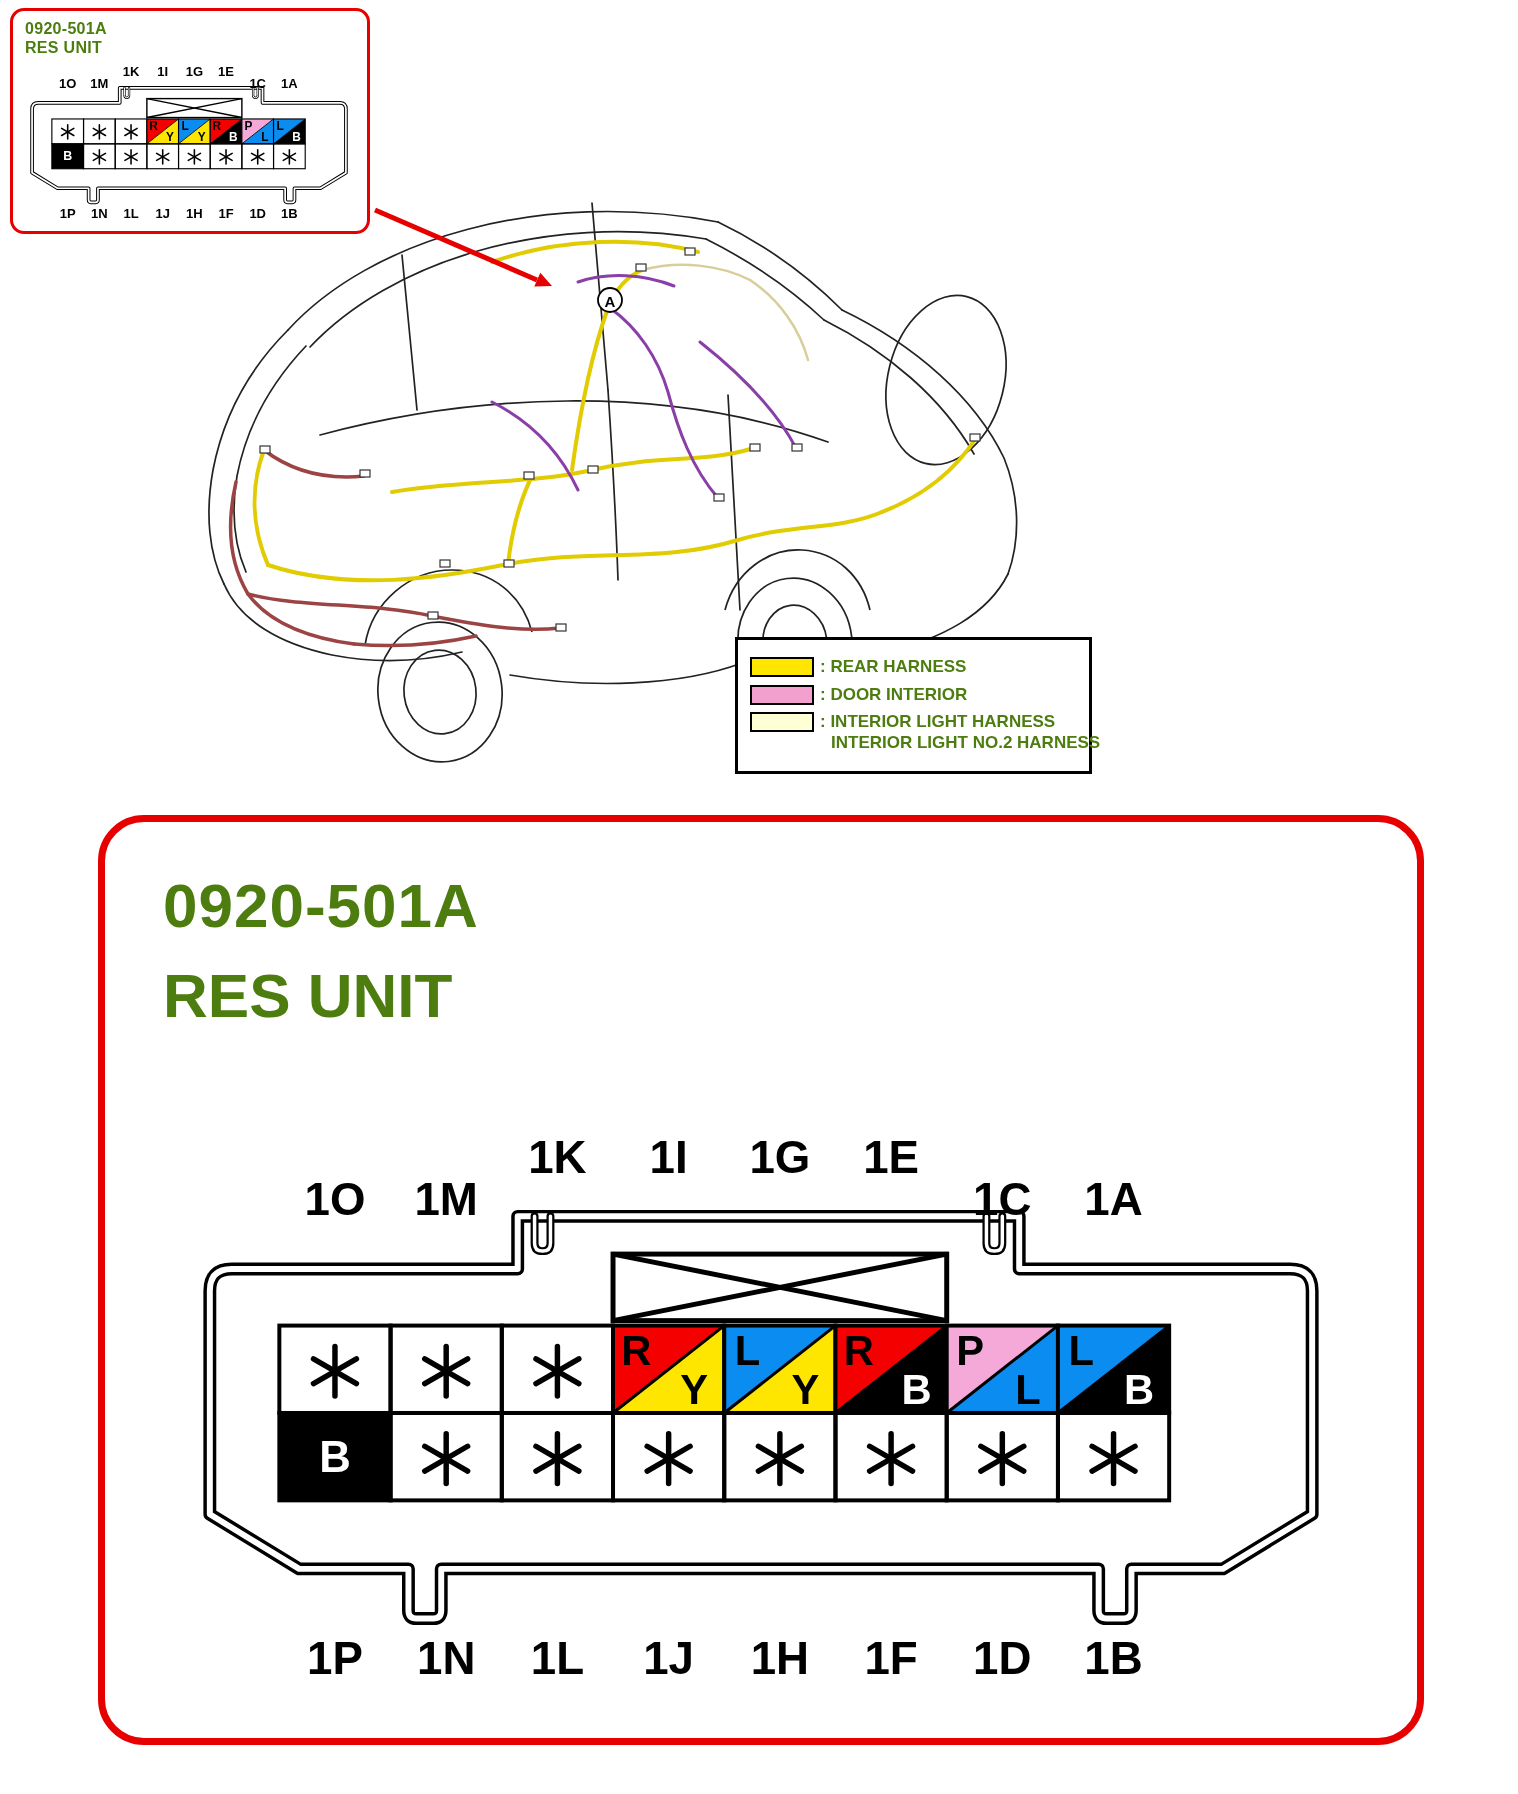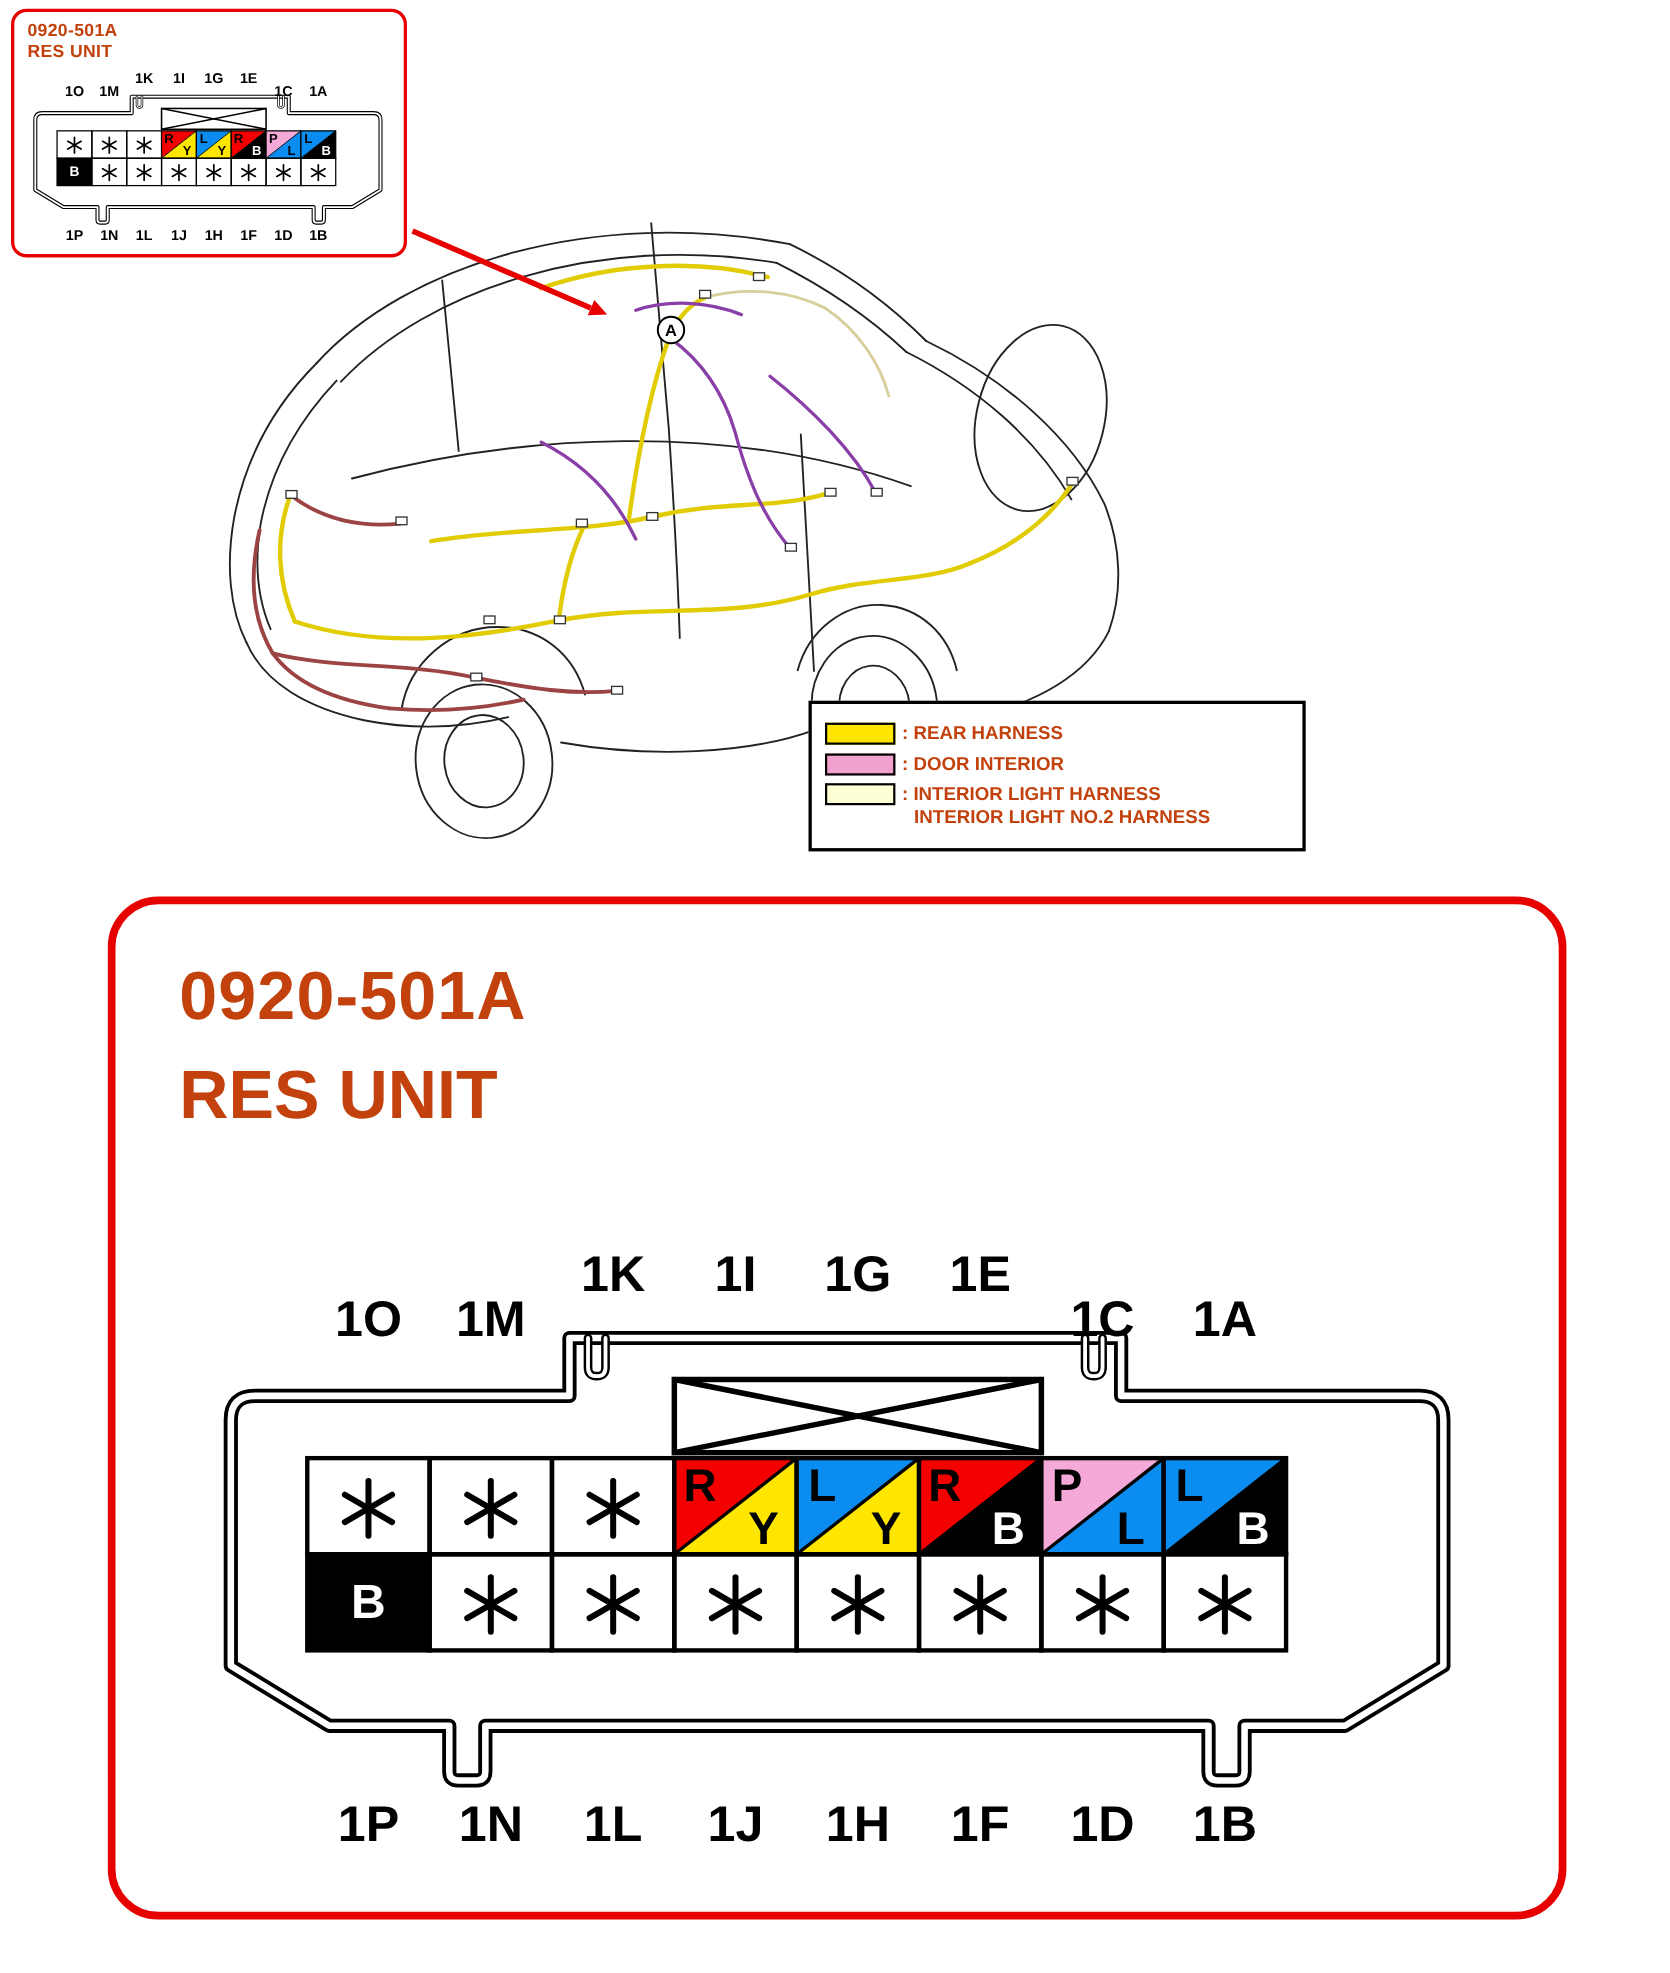--- a/index.html
+++ b/index.html
@@ -1,30 +1,30 @@
 <!DOCTYPE html>
 <html><head>
 <meta charset="utf-8">
 <style>
   html,body{margin:0;padding:0;background:#fff}
   .page{position:relative;width:1518px;height:1794px;background:#fff;overflow:hidden;
-        font-family:"Liberation Sans",sans-serif;color:#c2410c}
+        font-family:"Liberation Sans",sans-serif;color:#4d7c0f}
 
   
   .callout{position:absolute;left:10px;top:8px;width:360px;height:226px;
            border:3px solid #E60000;border-radius:14px;padding:8px 12px;box-sizing:border-box;background:#fff}
   .callout-code,.callout-name{font-size:16px;font-weight:bold;line-height:1.2;letter-spacing:.3px}
   .callout-svg{margin-top:4px;width:328px}
 
   
   .car{position:absolute;left:140px;top:140px;width:940px;height:670px}
   .arrow{position:absolute;left:280px;top:185px;width:320px;height:130px}
 
   
-  .legend{position:absolute;left:735px;top:637px;width:452px;border:3px solid #000;
+  .legend{position:absolute;left:735px;top:637px;width:357px;border:3px solid #000;
           background:#fff;padding:10px 12px;box-sizing:border-box}
   .lg-row{display:flex;align-items:flex-start;margin:7px 0}
   .lg-swatch{flex:0 0 64px;height:20px;border:2px solid #000;margin-right:6px;box-sizing:border-box}
   .lg-text{font-size:17px;font-weight:bold;line-height:1.22;white-space:nowrap}
 
   
   .panel{position:absolute;left:98px;top:815px;width:1326px;height:930px;
          border:7px solid #E60000;border-radius:46px;box-sizing:border-box;background:#fff}
   .panel-code{position:absolute;left:58px;top:48px;font-size:62px;font-weight:bold;letter-spacing:1px}
   .panel-name{position:absolute;left:58px;top:138px;font-size:62px;font-weight:bold}

